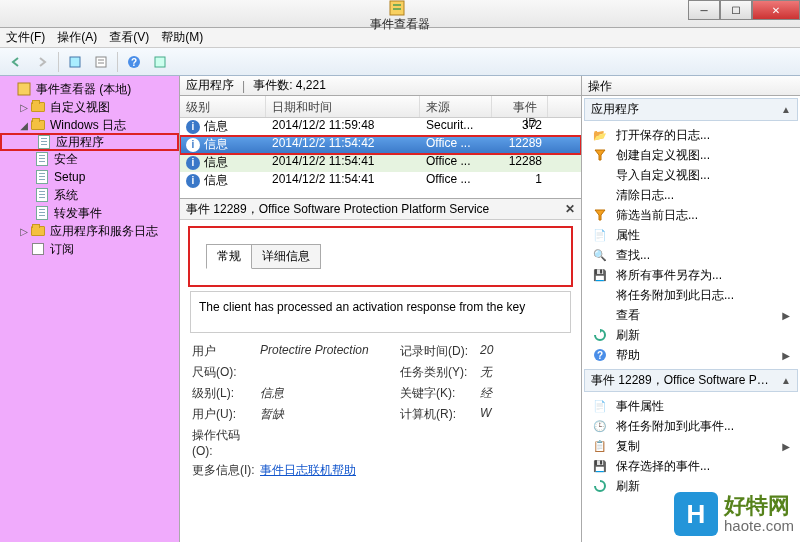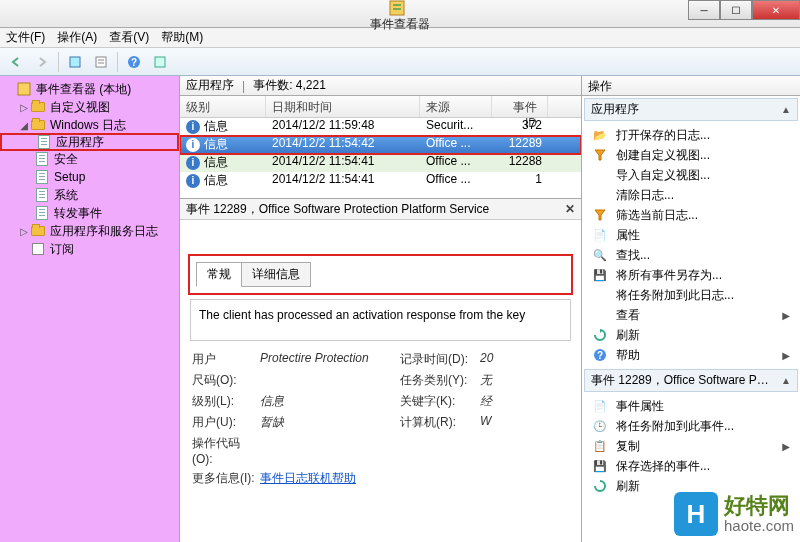--- a/index.html
+++ b/index.html
@@ -54,21 +54,21 @@
 .grow.alt { background: #e6f3e0; }
 .info-ico { width: 14px; height: 14px; border-radius: 50%; background: #3a78c8; color: #fff; display: inline-flex; align-items: center; justify-content: center; font-size: 10px; font-weight: bold; margin-right: 4px; }
 .row-redbox { outline: 2px solid #d22; outline-offset: -1px; }
 
 
 .detail-header { height: 22px; background: #f4f4f4; border-top: 1px solid #aaa; border-bottom: 1px solid #ccc; display: flex; align-items: center; padding: 0 6px; justify-content: space-between; text-align: center; }
 .detail-header .close-x { cursor: pointer; font-weight: bold; color: #444; }
 .detail-body { flex: 1; padding: 6px 8px; overflow: hidden; display: flex; flex-direction: column; }
 .tab { padding: 3px 10px; border: 1px solid #aaa; background: #f4f4f4; margin-right: -1px; }
 .tab.active { background: #fff; border-bottom-color: #fff; position: relative; z-index: 1; }
-.tabs-redbox { border: 2px solid #d22; padding: 6px; display: inline-flex; margin-bottom: 4px; margin-top: 28px; }
+.tabs-redbox { border: 2px solid #d22; padding: 16px; display: inline-flex; margin-bottom: 4px; }
 .desc-box { border: 1px solid #ccc; padding: 8px; height: 42px; overflow: auto; margin: 0 2px 10px 2px; background: #fff; }
 .kv-grid { display: grid; grid-template-columns: 68px 140px 80px 40px; row-gap: 4px; font-size: 12px; color: #333; margin-left: 4px; }
 .kv-grid .lbl { color: #333; }
 .kv-grid .val { color: #333; white-space: nowrap; overflow: hidden; font-style: italic; }
 .link { color: #15c; text-decoration: underline; cursor: pointer; }
 
 
 .ap-header { height: 20px; background: linear-gradient(#fdfdfd,#eee); border-bottom: 1px solid #aaa; padding: 2px 6px; }
 .ap-section-hdr { background: #eef3f8; border: 1px solid #c4d4e4; margin: 2px; padding: 2px 6px; font-weight: normal; display: flex; justify-content: space-between; align-items: center; }
 .ap-section-hdr .tri { font-size: 10px; color: #555; }

